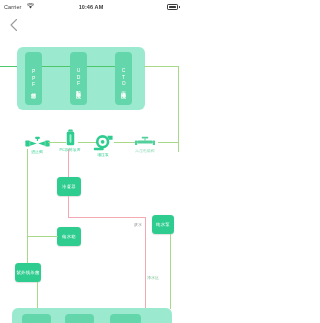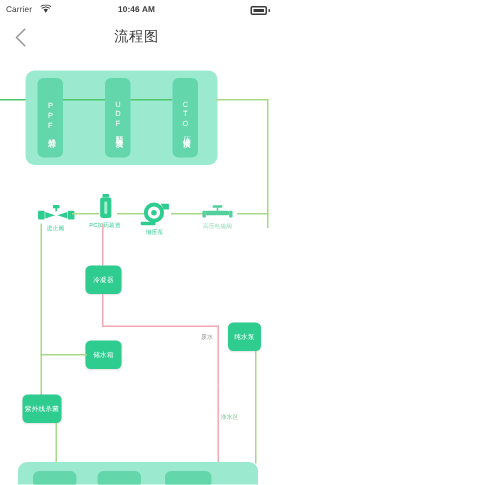--- a/index.html
+++ b/index.html
@@ -86,21 +86,20 @@
     <div class="sb-batt"></div>
     <div class="sb-batt-cap"></div>
   </div>
 
   <div class="navbar">
     <div class="nav-back">
       <svg viewBox="0 0 14 16" width="14" height="16">
         <path d="M9.5 2.5 L4 8 L9.5 13.5" stroke="#9b9b9b" stroke-width="1.1" fill="none" stroke-linecap="round" stroke-linejoin="round"></path>
       </svg>
     </div>
-    <div class="nav-title">流程图</div>
   </div>
 
   <div class="canvas">
 
     <div class="line-green" style="left:0px;top:28.5px;width:21px;height:1.3px;"></div>
     <div style="position:absolute;left:19px;top:25.7px;width:0;height:0;border-left:4px solid #4cc76a;border-top:3px solid transparent;border-bottom:3px solid transparent;"></div>
 
     <div class="group-box" style="left:17px;top:10px;width:128px;height:63px;"></div>
 
     <div class="unit" style="left:25px;top:15px;width:17px;height:53px;">

